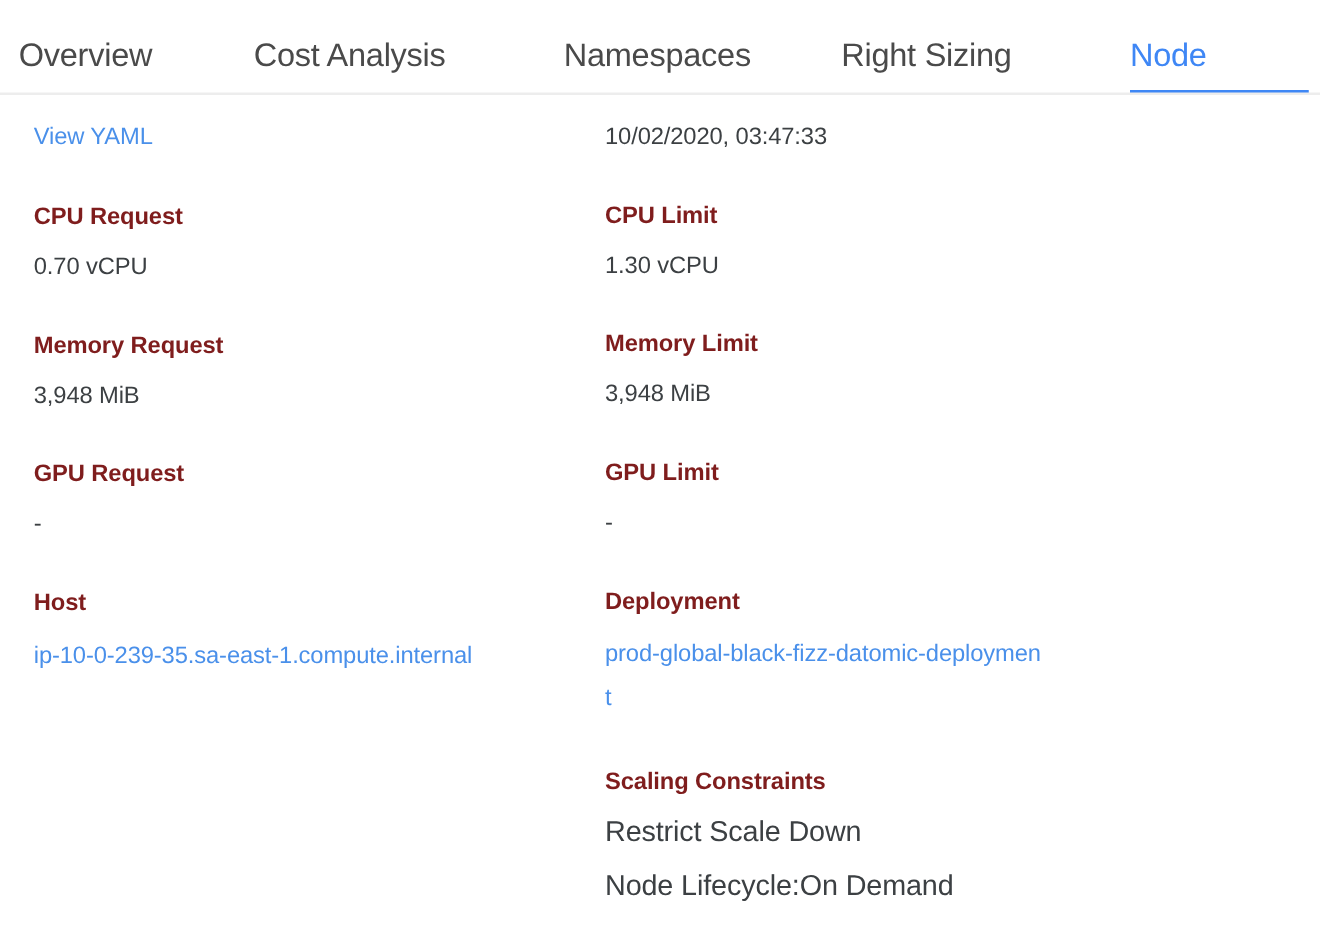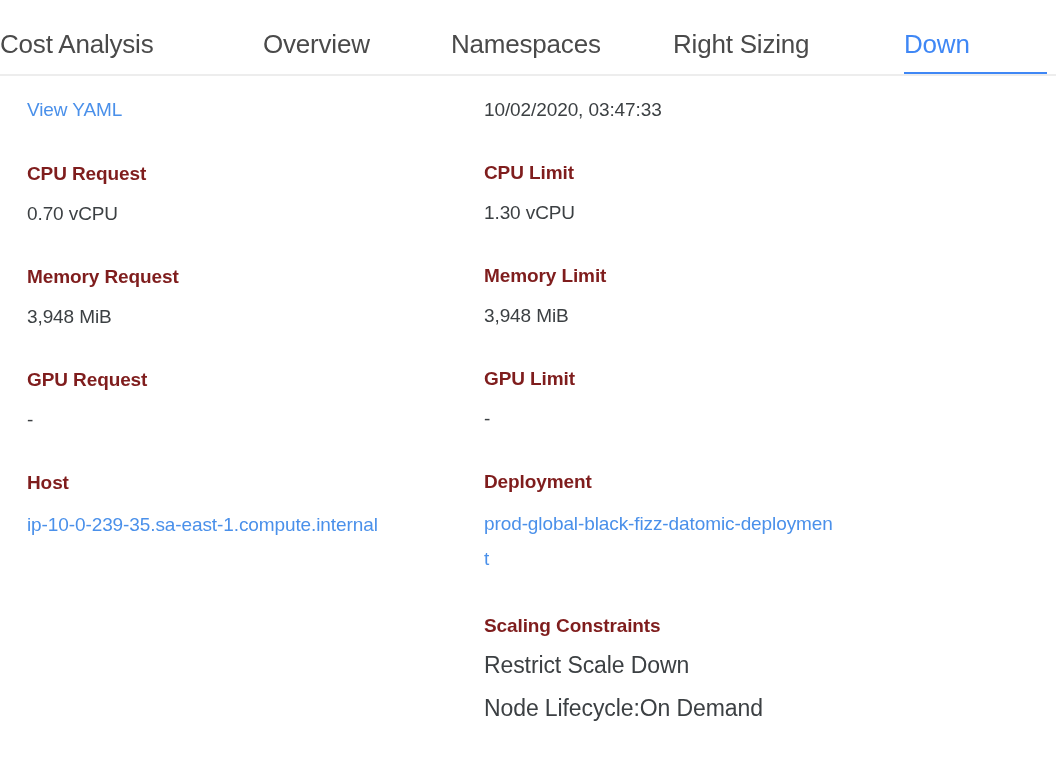--- a/index.html
+++ b/index.html
@@ -133,42 +133,42 @@
     line-height: 29px;
     letter-spacing: -0.1px;
   }
 </style>
 </head>
 <body>
 
 <div class="tabbar">
   <div class="tabs">
 
+    <button class="tab tab-0">
+      <span>Overview</span>
+      
+    </button>
+
     <button class="tab tab-1">
       <span>Cost Analysis</span>
       
     </button>
 
-    <button class="tab tab-0">
-      <span>Overview</span>
-      
-    </button>
-
     <button class="tab tab-3">
       <span>Namespaces</span>
       
     </button>
 
     <button class="tab tab-2">
       <span>Right Sizing</span>
       
     </button>
 
     <button class="tab tab-4 active">
-      <span>Down</span>
+      <span>Node</span>
       <span class="tab-underline" style="display: block;"></span>
     </button>
 
   </div>
   <div class="tabbar-divider"></div>
 </div>
 
 <div class="content">
   <div class="columns">
 

